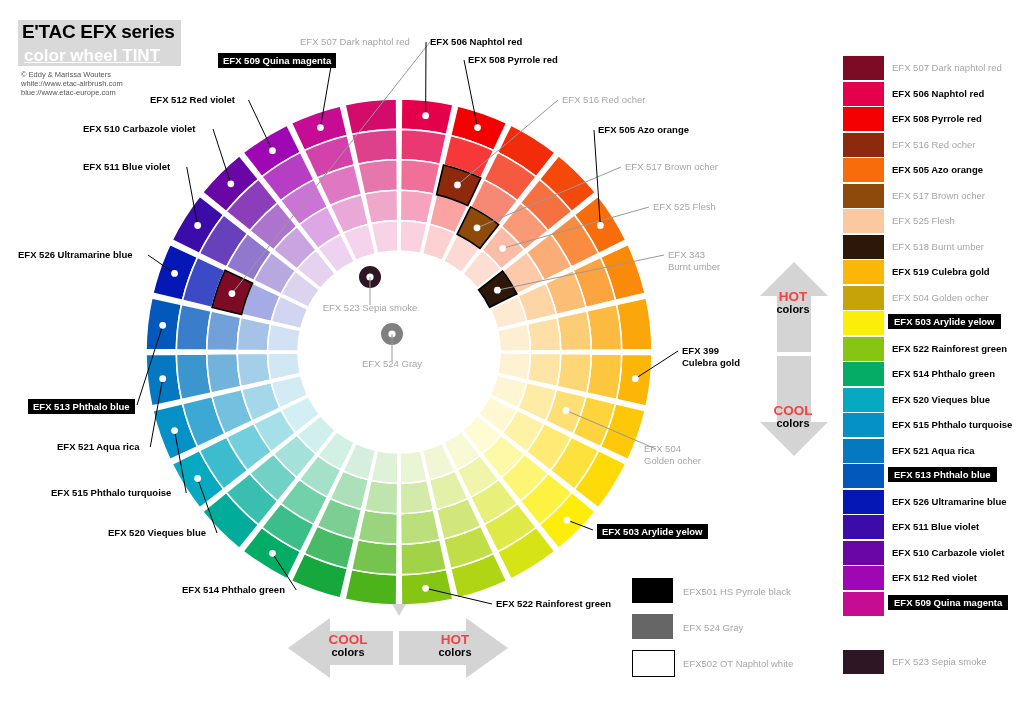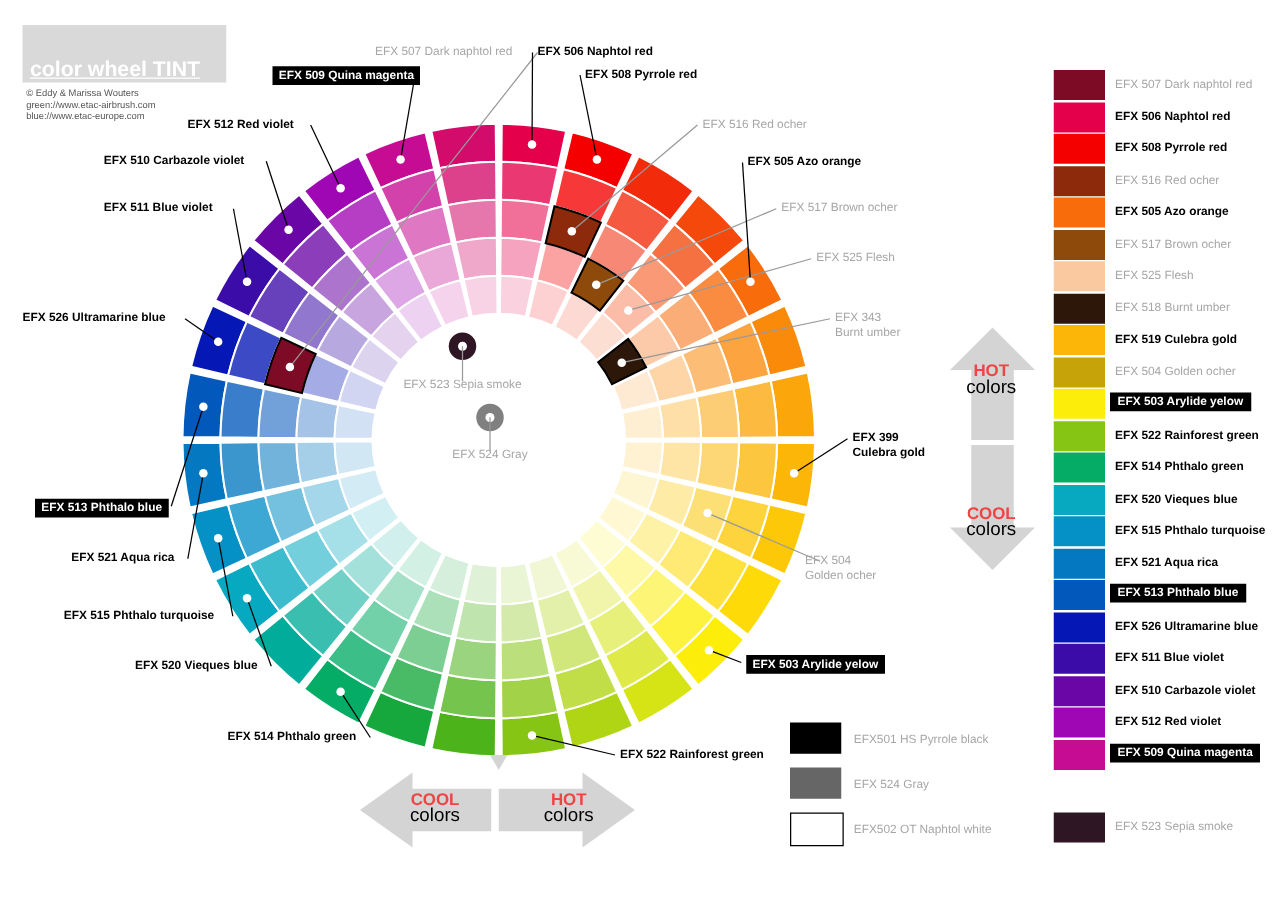--- a/index.html
+++ b/index.html
@@ -37,33 +37,34 @@
   #legend-sepia .leg-sw{width:41px;height:24px;}
 
   
   .bc-row{position:absolute;}
   .bc-sw{position:absolute;left:0;top:0;width:41px;height:25px;}
   .bc-tx{position:absolute;left:51px;top:8px;font-size:9.5px;color:#a6a6a6;white-space:nowrap;}
 
   
   .arrow-txt{position:absolute;text-align:center;}
   .arrow-txt .big{font-size:13.5px;font-weight:bold;color:#ef4444;display:block;line-height:15px;}
-  .arrow-txt .small{font-size:15px;color:#000;display:block;line-height:11px;}
+  .arrow-txt .small{font-size:11px;color:#000;display:block;line-height:11px;font-weight:bold;}
 </style>
 </head>
 <body>
 
 <div id="stage">
 
   <div id="title1-band" class="title-band"></div>
   <div id="title2-band" class="title-band"></div>
+  <div id="title1">E'TAC EFX series</div>
   <div id="title2">color wheel TINT</div>
   <div id="credits">
     <div>© Eddy &amp; Marissa Wouters</div>
-    <div>green://www.etac-airbrush.com</div>
+    <div>white://www.etac-airbrush.com</div>
     <div>blue://www.etac-europe.com</div>
   </div>
 
   <svg id="wheel-svg" width="1020" height="721">
       <g>
         <path d="M401.4285883559872 99.01165647683061 A253 253 0 0 1 452.92750390538487 104.81419069344881 L446.44767734916474 134.5155685705996 A222.6 222.6 0 0 0 401.13677378673026 129.4102558566897 Z" fill="rgb(228,0,75)" stroke="#ffffff" stroke-width="1.6"></path>
         <path d="M401.13677378673026 129.4102558566897 A222.6 222.6 0 0 1 446.44767734916474 134.5155685705996 L439.96785079294455 164.21694644775044 A192.2 192.2 0 0 0 400.8449592174733 159.8088552365488 Z" fill="rgb(234,56,115)" stroke="#ffffff" stroke-width="1.6"></path>
         <path d="M400.8449592174733 159.8088552365488 A192.2 192.2 0 0 1 439.96785079294455 164.21694644775044 L433.4880242367244 193.91832432490125 A161.8 161.8 0 0 0 400.55314464821635 190.20745461640786 Z" fill="rgb(240,112,154)" stroke="#ffffff" stroke-width="1.6"></path>
         <path d="M400.55314464821635 190.20745461640786 A161.8 161.8 0 0 1 433.4880242367244 193.91832432490125 L427.0081976805042 223.61970220205205 A131.4 131.4 0 0 0 400.26133007895936 220.60605399626695 Z" fill="rgb(245,163,190)" stroke="#ffffff" stroke-width="1.6"></path>
         <path d="M400.26133007895936 220.60605399626695 A131.4 131.4 0 0 1 427.0081976805042 223.61970220205205 L420.5283711242841 253.3210800792029 A101 101 0 0 0 399.96951550970243 251.00465337612604 Z" fill="rgb(250,209,223)" stroke="#ffffff" stroke-width="1.6"></path>

